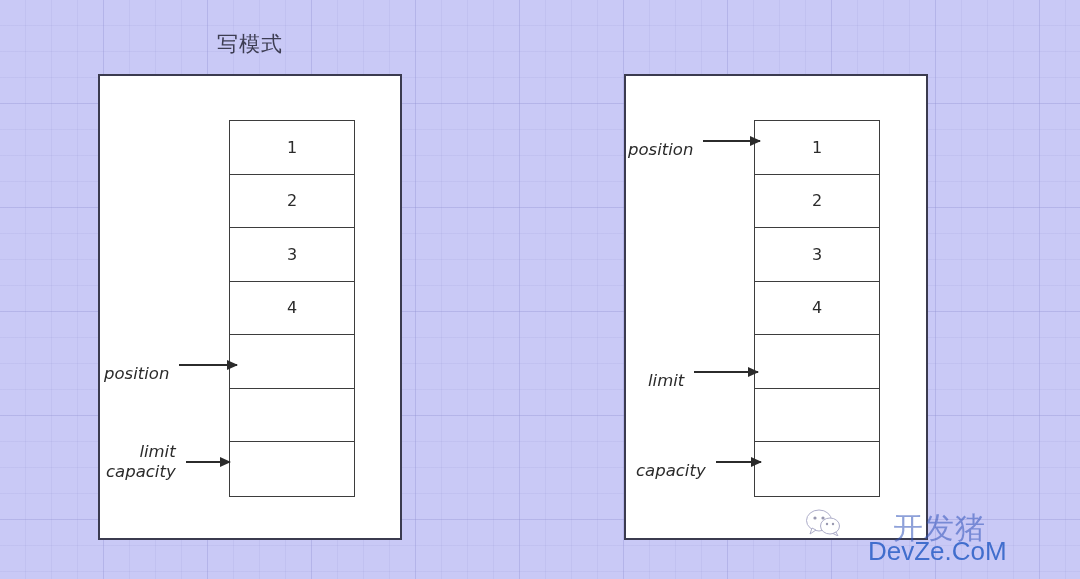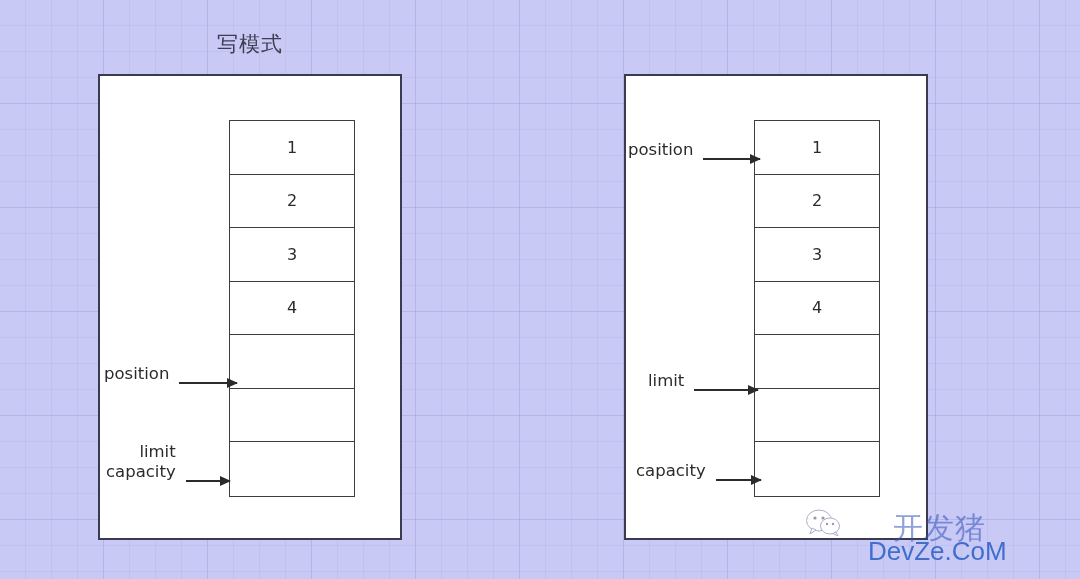--- a/index.html
+++ b/index.html
@@ -72,22 +72,23 @@
     color: #2b2b2b;
     font-family: "DejaVu Sans", sans-serif;
   }
   .cell:last-child { border-bottom: none; }
   .cell.empty { color: transparent; }
 
   
   .pointer {
     position: absolute;
     display: flex;
-    align-items: flex-end;
-    white-space: nowrap;
+    align-items: flex-start;
+    white-space: nowrap;
+    font-style: italic;
   }
   .pointer-labels {
     display: flex;
     flex-direction: column;
     align-items: flex-end;
     justify-content: center;
     line-height: 1.22;
   }
   .pointer-label {
     font-size: 16.5px;

